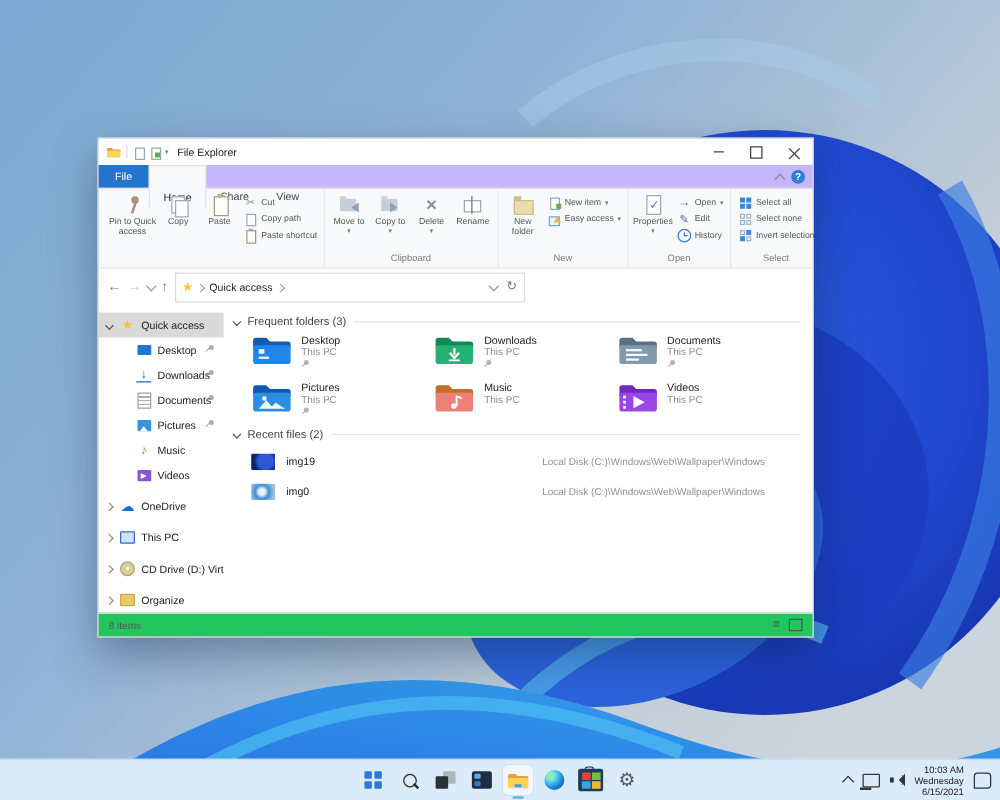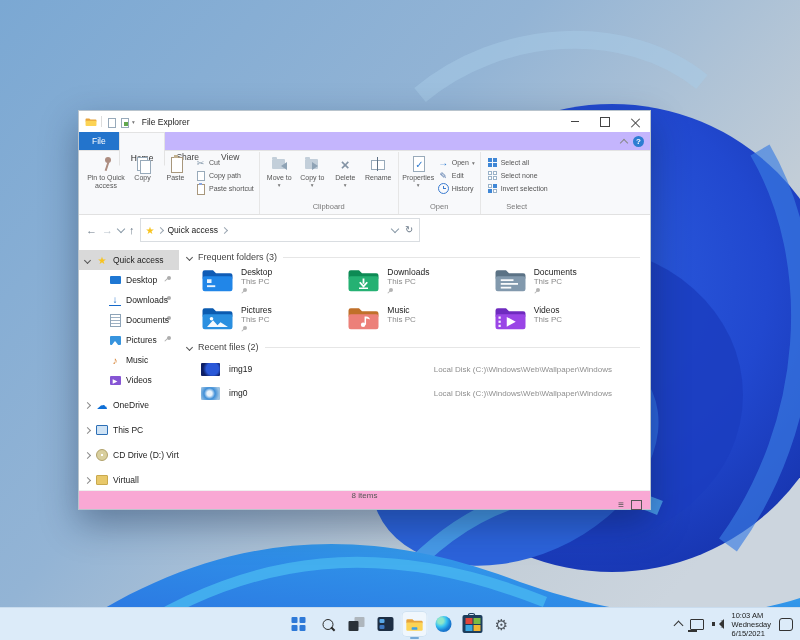--- a/index.html
+++ b/index.html
@@ -138,21 +138,21 @@
   .tpin::before{content:"";position:absolute;right:2px;top:0;width:4px;height:4px;border-radius:50%;background:#777;}
   .tpin::after{content:"";position:absolute;left:0;top:3px;width:5px;height:1px;background:#777;transform:rotate(-45deg);}
   .recentrow{display:flex;align-items:center;height:24px;margin-left:14px;}
   .thumb{width:19px;height:13px;border-radius:1px;flex:none;}
   .thumb1{background:radial-gradient(circle at 60% 45%,#2a58d8 0 45%,#0d1f66 70%);}
   .thumb2{background:radial-gradient(circle at 45% 50%,#e8f2fb 0 20%,#3f8fd8 45%,#9cc2e2 80%);}
   .rname{margin-left:9px;font-size:8.5px;color:#222;flex:1;}
   .rpath{font-size:8px;color:#8f8f8f;margin-right:28px;}
 
   .statusbar{position:absolute;left:0;right:0;bottom:0;height:18px;border-top:1px solid #efefef;display:flex;align-items:center;
-    padding:0 8px;font-size:8px;color:#555;background:#f9a8d4;flex-direction:column;}
+    padding:0 8px;font-size:8px;color:#555;background:#22c55e;}
   .viewicons{margin-left:auto;display:flex;align-items:center;gap:7px;}
   .vi-list{font-size:10px;color:#555;line-height:10px;}
   .vi-thumb{width:9px;height:8px;border:1px solid #555;}
 
   
   .taskbar{position:absolute;left:0;right:0;bottom:0;height:32px;background:#dcebf9;border-top:1px solid #c9dcee;}
   .tbicons{position:absolute;left:50%;transform:translateX(-50%);top:0;height:100%;display:flex;align-items:center;gap:3px;}
   .tbtn{width:26px;height:26px;border-radius:5px;display:flex;align-items:center;justify-content:center;position:relative;}
   .tbtn.active{background:#f0f7fd;box-shadow:inset 0 0 0 1px #cfe2f2;}
   .tbtn.active::after{content:"";position:absolute;bottom:-2px;left:50%;transform:translateX(-50%);width:9px;height:2.5px;border-radius:2px;background:#74a9d8;}
@@ -173,21 +173,21 @@
   .tb-store i:nth-child(3){background:#3aa7e0;} .tb-store i:nth-child(4){background:#f2b632;}
   .tb-set{font-size:15px;color:#4f565e;line-height:15px;}
   .tray{position:absolute;right:7px;top:0;height:100%;display:flex;align-items:center;gap:8px;}
   .tr-chev{width:6px;height:6px;border-left:1.2px solid #333;border-top:1.2px solid #333;transform:rotate(45deg);margin-top:3px;}
   .tr-net{width:12px;height:9px;border:1.2px solid #333;border-radius:1px;position:relative;}
   .tr-net::after{content:"";position:absolute;left:-3px;bottom:-3px;width:9px;height:1.2px;background:#333;}
   .tr-vol{position:relative;width:12px;height:10px;}
   .tr-vol::before{content:"";position:absolute;left:0;top:3px;width:3px;height:4px;background:#333;}
   .tr-vol::after{content:"";position:absolute;left:2px;top:0;border:5px solid transparent;border-right:5px solid #333;}
   .tr-vol i{position:absolute;right:0;top:1px;width:7px;height:8px;border:1.2px solid #333;border-left:0;border-top:0;border-bottom:0;border-radius:0 6px 6px 0;}
-  .clock{text-align:left;font-size:7.5px;line-height:9px;color:#1a1a1a;}
+  .clock{text-align:right;font-size:7.5px;line-height:9px;color:#1a1a1a;}
   .tr-notif{width:12px;height:11px;border:1.2px solid #333;border-radius:3px 3px 3px 0;}
 </style>
 </head>
 <body>
 
 <div class="desktop">
 
   <svg class="wallpaper" width="800" height="640" viewBox="0 0 800 640">
     <defs>
       <linearGradient id="sky" x1="0" y1="0" x2="1" y2="0.7">
@@ -313,20 +313,41 @@
             <span class="dd">▾</span>
           </div>
           <div class="bigbtn narrow">
             <span class="ic ic-ren"></span>
             <span class="blabel">Rename</span>
           </div>
         </div>
         <div class="rlabel">Clipboard</div>
       </div>
 
+      <div class="rgroup">
+        <div class="rbody">
+          <div class="bigbtn narrow">
+            <span class="ic ic-nf"></span>
+            <span class="blabel">New folder</span>
+          </div>
+          <div class="smallcol">
+            <div class="smallbtn">
+              <span class="sic sic-newitem"></span>
+              <span>New item</span>
+              <span class="dd">▾</span>
+            </div>
+            <div class="smallbtn">
+              <span class="sic sic-easy"></span>
+              <span>Easy access</span>
+              <span class="dd">▾</span>
+            </div>
+          </div>
+        </div>
+        <div class="rlabel">New</div>
+      </div>
 
       <div class="rgroup">
         <div class="rbody">
           <div class="bigbtn narrow">
             <span class="ic ic-props">
                 <span class="props-check">✓</span>
               </span>
             <span class="blabel">Properties</span>
             <span class="dd">▾</span>
           </div>
@@ -471,21 +492,21 @@
           <span class="si">
               <i class="si-cd"></i>
             </span>
           <span>CD Drive (D:) Virtuall</span>
         </div>
         <div class="sideitem gap">
           <span class="chev closed"></span>
           <span class="si">
               <i class="si-net"></i>
             </span>
-          <span>Virtuall</span>
+          <span>Organize</span>
         </div>
       </div>
 
       <div class="content">
 
         <div class="secheader">
           <span class="chev open"></span>
           <span>Frequent folders (3)</span>
         </div>
 

